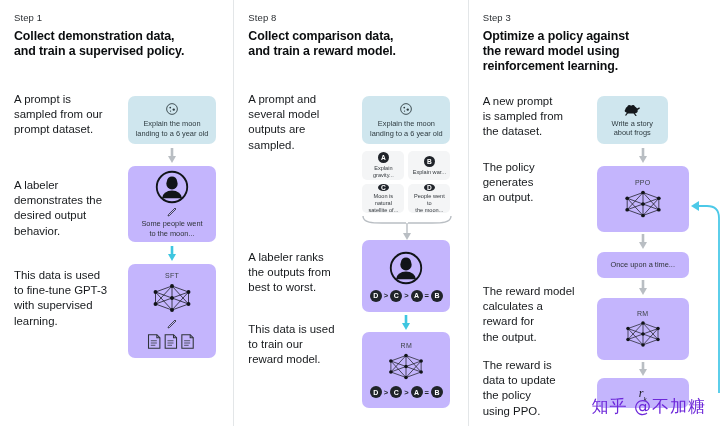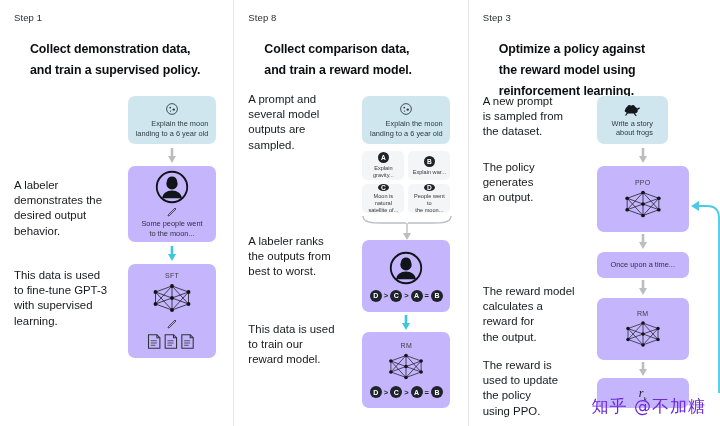--- a/index.html
+++ b/index.html
@@ -12,28 +12,28 @@
     position:relative;
   }
   .board{position:absolute;inset:0;display:flex;}
   .col{position:relative;box-sizing:border-box;}
   .col-1{width:234px;padding:12px 0 0 14px;}
   .col-2{width:234px;padding:12px 0 0 14px;}
   .col-3{width:252px;padding:12px 0 0 14px;}
   .divider{width:1px;background:#e3e6e8;align-self:stretch;margin-top:0;}
 
   .step-label{font-size:9.5px;color:#2b2f33;letter-spacing:0.1px;margin:0 0 6px 0;font-weight:400;}
-  .step-title{font-size:12.4px;line-height:21px;font-weight:700;color:#0b0d0f;margin:16px;letter-spacing:-0.1px;}
+  .step-title{font-size:12.4px;line-height:15px;font-weight:700;color:#0b0d0f;margin:0;letter-spacing:-0.1px;}
 
   .body-text{font-size:11.4px;line-height:15.2px;color:#16191c;font-weight:400;}
 
   .prompt-box{
     background:#cfe6ee;border-radius:7px;
     display:flex;flex-direction:column;align-items:center;justify-content:center;
-    text-align:right;
+    text-align:center;
   }
   .prompt-text{font-size:7.4px;line-height:9.4px;color:#2d3a3f;padding:0 5px;}
 
   .gray-box{
     background:#c4b5fd;border-radius:7px;
     display:flex;flex-direction:column;align-items:center;justify-content:center;
     text-align:center;
   }
   .gray-label{font-size:7px;color:#3c4247;letter-spacing:0.3px;}
   .gray-text{font-size:7.4px;line-height:9.4px;color:#2e3338;padding:0 6px;}
@@ -69,20 +69,23 @@
 </head>
 <body>
 
 <div class="board">
 
   <div class="col col-1">
     <div class="step-label">Step 1</div>
     <div class="step-title" style="white-space:pre-line;">Collect demonstration data,
 and train a supervised policy.</div>
 
+    <div class="body-text" style="white-space:pre-line;position:absolute;left:14px;top:92px;width:120px;">A prompt is
+sampled from our
+prompt dataset.</div>
     <div class="body-text" style="white-space:pre-line;position:absolute;left:14px;top:178px;width:125px;">A labeler
 demonstrates the
 desired output
 behavior.</div>
     <div class="body-text" style="white-space:pre-line;position:absolute;left:14px;top:268px;width:130px;">This data is used
 to fine-tune GPT-3
 with supervised
 learning.</div>
 
     <div class="prompt-box" style="position:absolute;left:128px;top:96px;width:88px;height:48px;">
@@ -161,21 +164,21 @@
 
   <div class="col col-2">
     <div class="step-label">Step 8</div>
     <div class="step-title" style="white-space:pre-line;">Collect comparison data,
 and train a reward model.</div>
 
     <div class="body-text" style="white-space:pre-line;position:absolute;left:14px;top:92px;width:120px;">A prompt and
 several model
 outputs are
 sampled.</div>
-    <div class="body-text" style="white-space:pre-line;position:absolute;left:14px;top:234px;width:128px;">A labeler ranks
+    <div class="body-text" style="white-space:pre-line;position:absolute;left:14px;top:250px;width:128px;">A labeler ranks
 the outputs from
 best to worst.</div>
     <div class="body-text" style="white-space:pre-line;position:absolute;left:14px;top:322px;width:128px;">This data is used
 to train our
 reward model.</div>
 
     <div class="prompt-box" style="position:absolute;left:128px;top:96px;width:88px;height:48px;">
       <svg width="14" height="14" viewBox="0 0 24 24" style="margin-bottom:3px;">
         <circle cx="12" cy="12" r="9.2" fill="none" stroke="#2d3a3f" stroke-width="1.5"></circle>
         <circle cx="9" cy="9.5" r="1.5" fill="#2d3a3f"></circle>
@@ -273,21 +276,21 @@
 is sampled from
 the dataset.</div>
     <div class="body-text" style="white-space:pre-line;position:absolute;left:14px;top:160px;width:120px;">The policy
 generates
 an output.</div>
     <div class="body-text" style="white-space:pre-line;position:absolute;left:14px;top:284px;width:128px;">The reward model
 calculates a
 reward for
 the output.</div>
     <div class="body-text" style="white-space:pre-line;position:absolute;left:14px;top:358px;width:120px;">The reward is
-used to update
+data to update
 the policy
 using PPO.</div>
 
     <div class="prompt-box" style="position:absolute;left:128px;top:96px;width:71px;height:48px;">
       <svg width="18" height="13" viewBox="0 0 32 22" style="margin-bottom:3px;">
         <path d="M6 16 C3 16 2 13 4 11 C5 7 9 4 14 4 C19 4 23 6 25 9 L29 7 L30 9 L26 12 C27 15 25 18 21 18 L9 18 C7 18 6 17 6 16 Z" fill="#14181c"></path>
         <circle cx="11" cy="6" r="3" fill="#14181c"></circle>
         <circle cx="18" cy="5.5" r="2.6" fill="#14181c"></circle>
         <path d="M8 17 l-3 4 M20 18 l3 4" stroke="#14181c" stroke-width="2" fill="none" stroke-linecap="round"></path>
       </svg>

